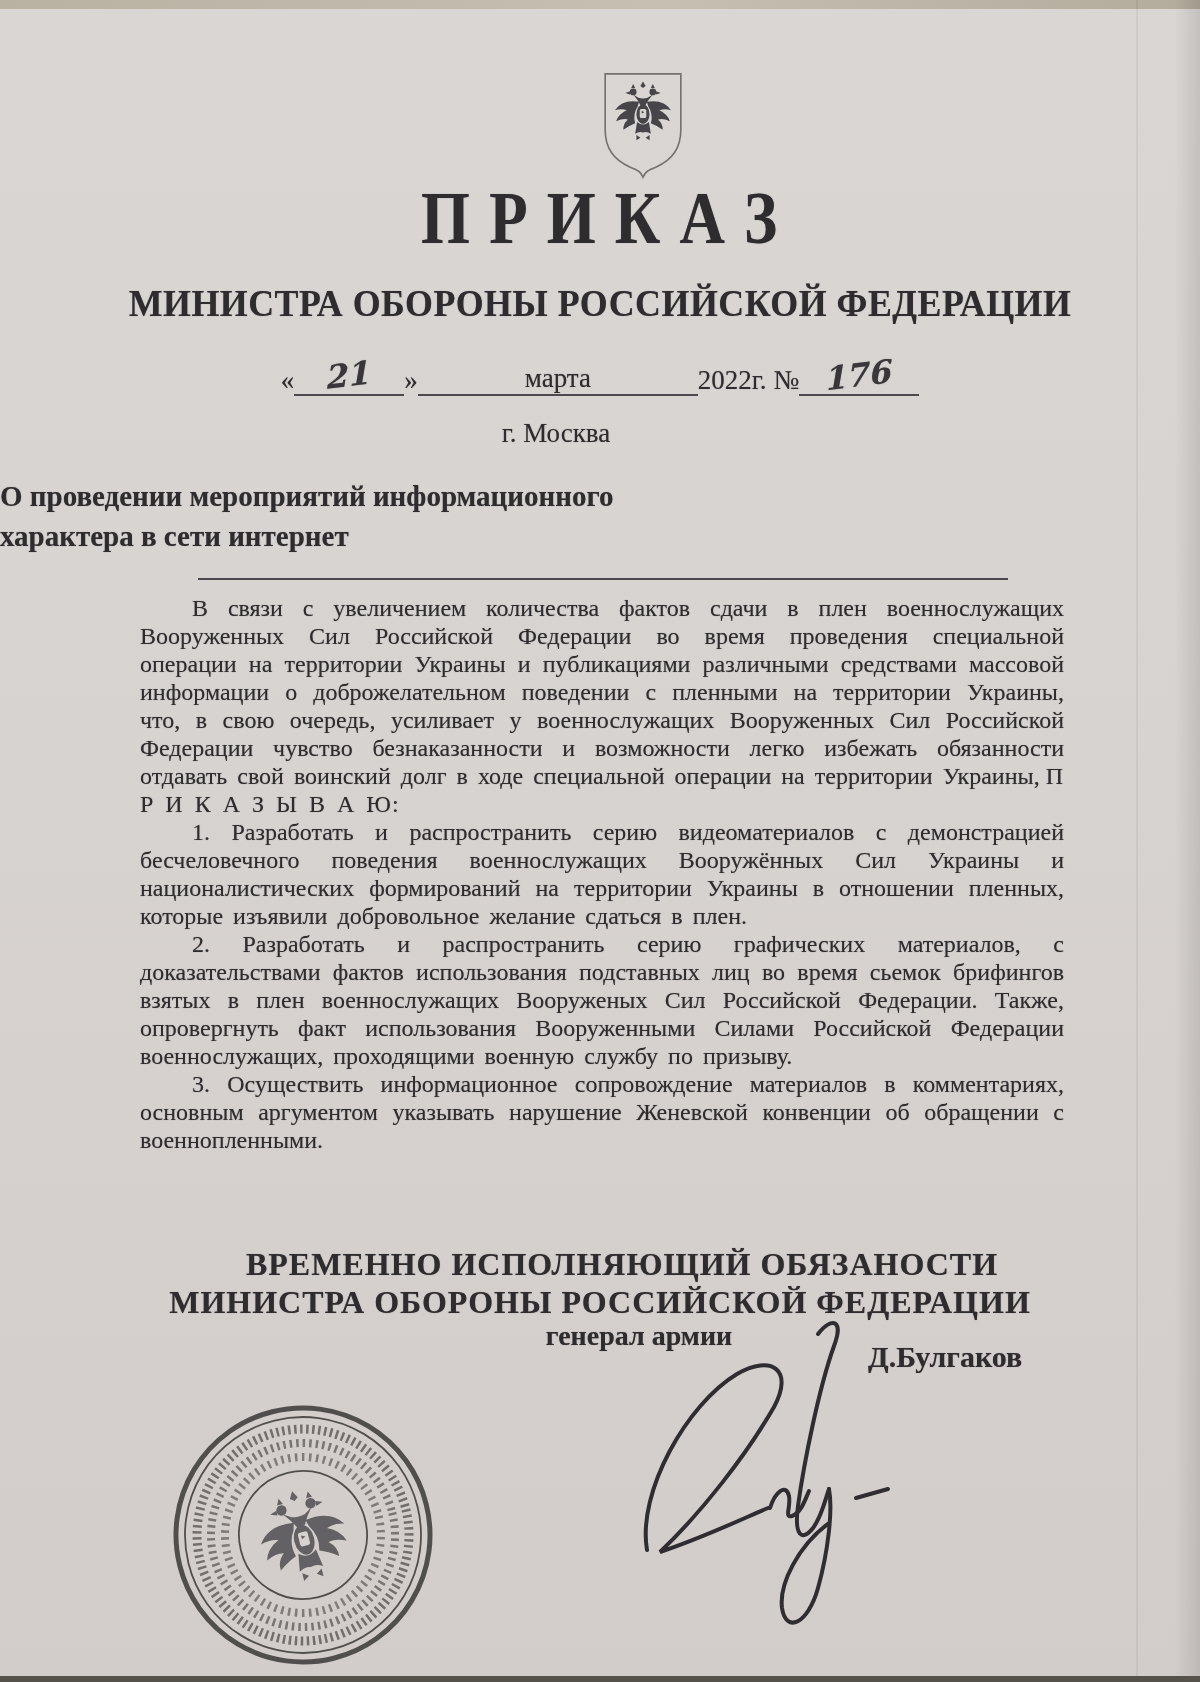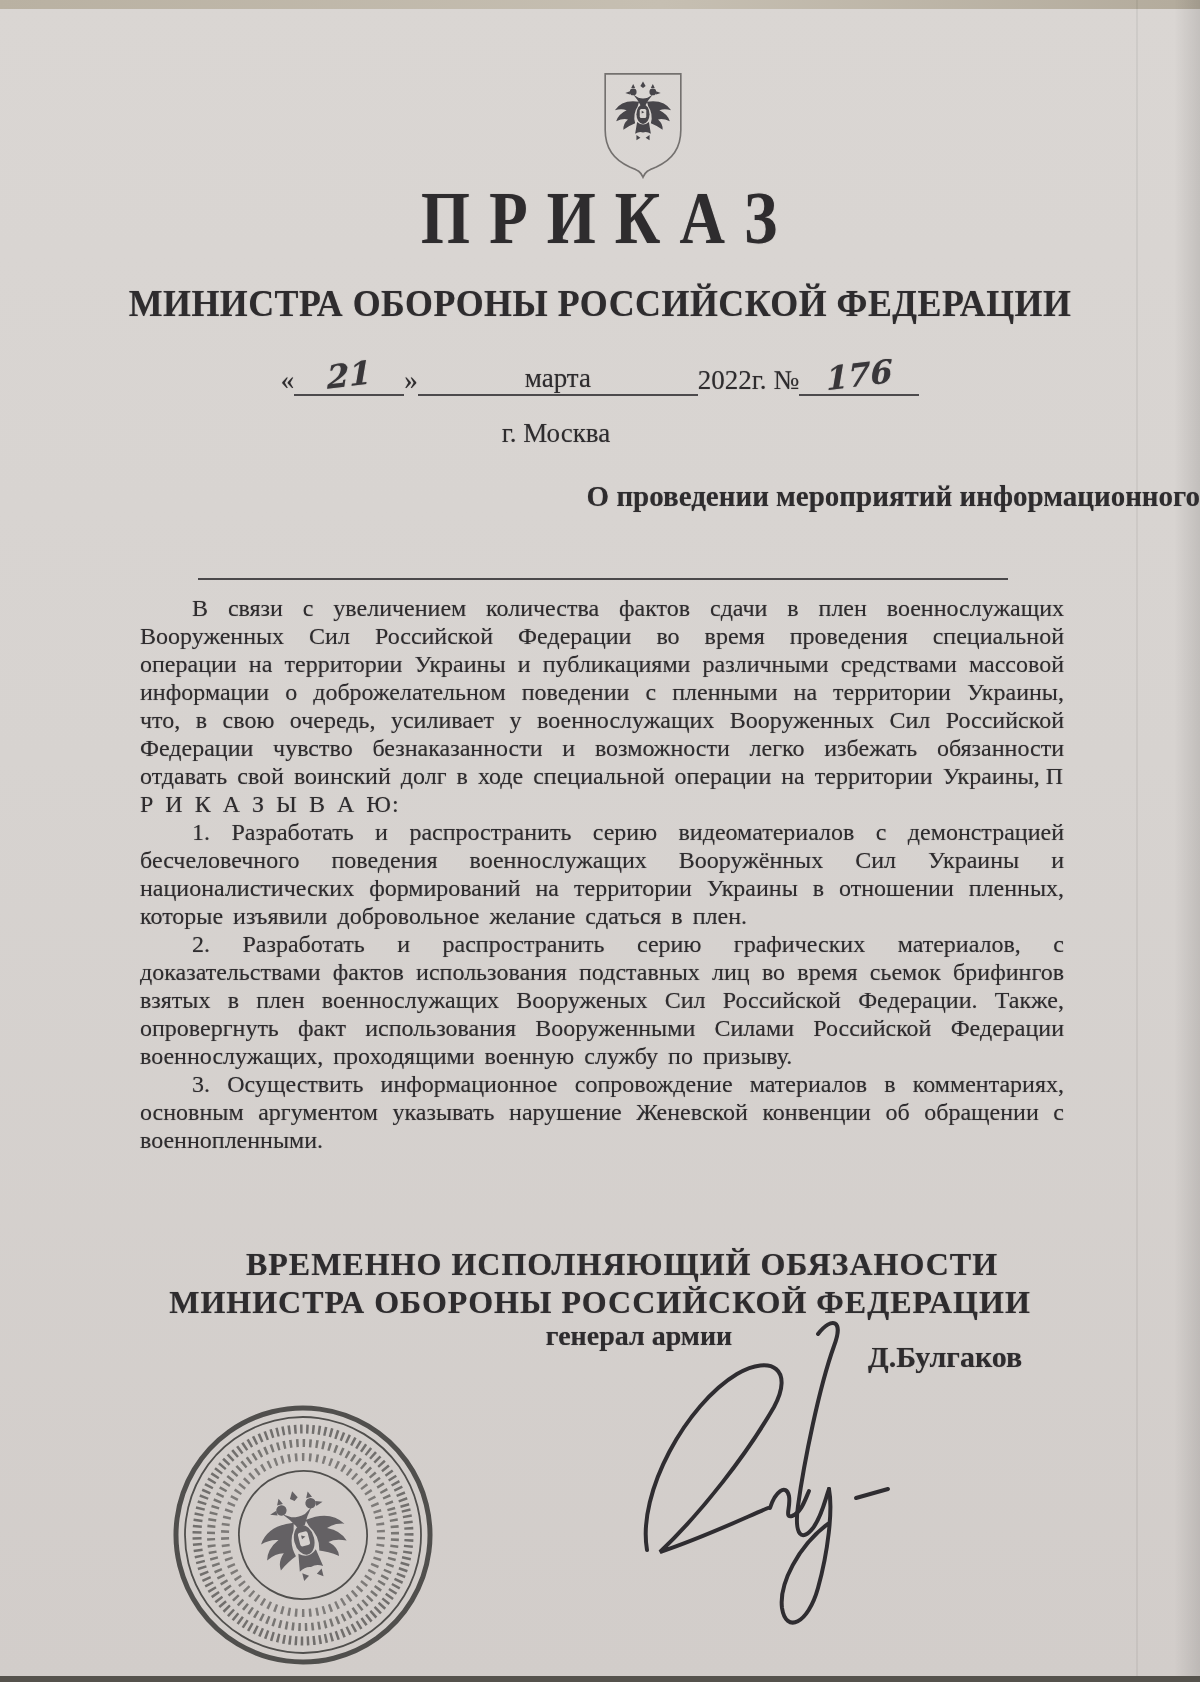--- a/index.html
+++ b/index.html
@@ -64,21 +64,21 @@
     font-style:italic;font-weight:bold;font-size:32px;
     display:inline-block;transform:rotate(-7deg) skewX(-6deg);
     color:#39373a;
   }
   .city{
     position:absolute;top:418px;left:0;width:1112px;
     text-align:center;font-size:27px;
   }
   .subject{
     position:absolute;top:476px;left:0;width:1200px;
-    text-align:right;font-size:29px;font-weight:bold;line-height:40px;
+    text-align:left;font-size:29px;font-weight:bold;line-height:40px;
   }
   .subject-underline{
     position:absolute;top:578px;left:198px;width:810px;height:2px;
     background:#4a484a;
   }
   .body-text{
     position:absolute;top:594px;left:140px;width:924px;
     font-size:24px;line-height:28px;
     text-align:justify;word-spacing:4px;
   }
@@ -161,20 +161,21 @@
       <span class="cell">2022г.</span>
       <span class="cell">&nbsp;</span>
       <span class="cell">№</span>
       <span class="num-cell u"><span class="hand">176</span></span>
   </div>
 
   <div class="city txt">г. Москва</div>
 
   <div class="subject txt">
     <div>О проведении мероприятий информационного</div>
+    <div>характера в сети интернет</div>
   </div>
   <div class="subject-underline"></div>
 
   <div class="body-text txt">
     <p><span>В связи с увеличением количества фактов сдачи в плен военнослужащих Вооруженных Сил Российской Федерации во время проведения специальной операции на территории Украины и публикациями различными средствами массовой информации о доброжелательном поведении с пленными на территории Украины, что,  в свою очередь, усиливает у военнослужащих Вооруженных Сил Российской Федерации чувство безнаказанности и возможности легко избежать обязанности отдавать свой воинский долг в ходе специальной операции на территории Украины,</span><span class="decree">П Р И К А З Ы В А Ю:</span></p>
     <p>1. Разработать и распространить  серию видеоматериалов с демонстрацией бесчеловечного поведения военнослужащих Вооружённых Сил Украины и националистических формирований на территории Украины в отношении пленных, которые изъявили добровольное желание сдаться в плен.</p>
     <p>2. Разработать и распространить серию графических материалов, с доказательствами фактов использования подставных лиц во время сьемок брифингов взятых в плен военнослужащих Вооруженых Сил Российской Федерации. Также, опровергнуть факт использования Вооруженными Силами Российской Федерации военнослужащих, проходящими военную службу по призыву.</p>
     <p>3. Осуществить информационное сопровождение материалов в комментариях, основным аргументом указывать нарушение Женевской конвенции об обращении с военнопленными.</p>
   </div>
 

